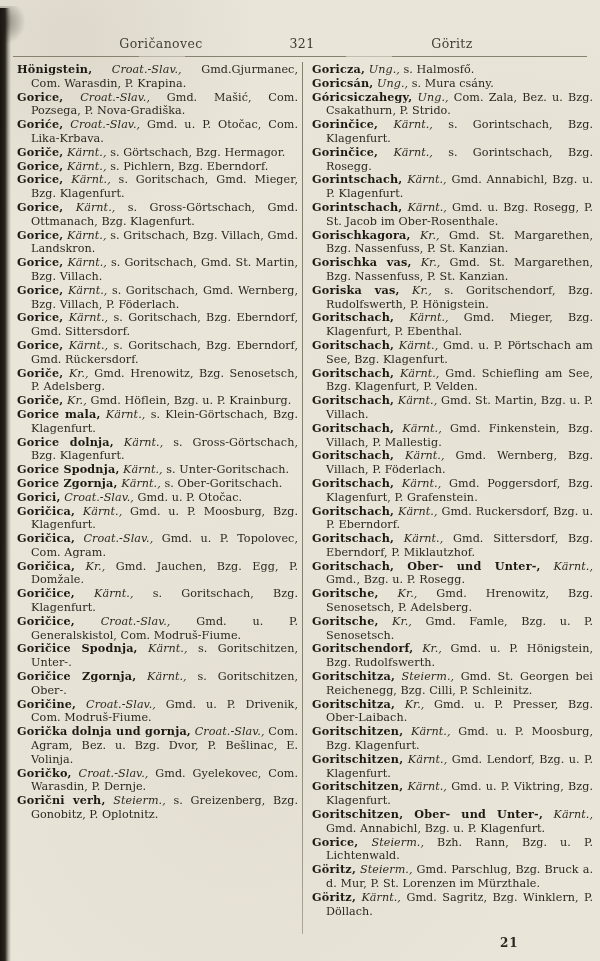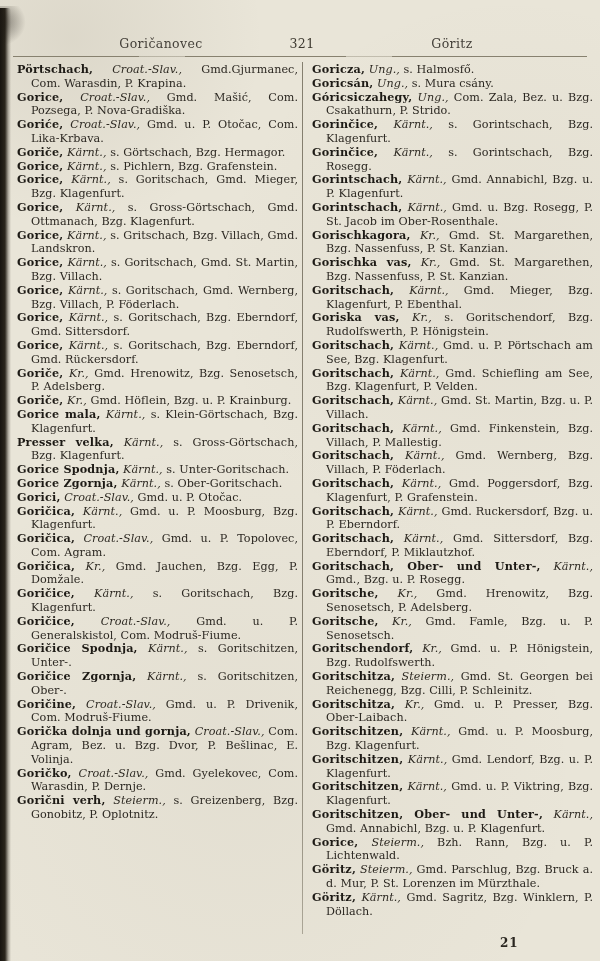--- a/index.html
+++ b/index.html
@@ -73,36 +73,36 @@
   <div class="running-header">
     <span class="rh rh-left">Goričanovec</span>
     <span class="rh rh-num">321</span>
     <span class="rh rh-right">Göritz</span>
   </div>
 
   <div class="header-rule"></div>
   <div class="column-divider"></div>
 
   <div class="col col-left" id="col-left">
-      <p class="entry"><b class="head">Pörtschach,</b> <i class="region">Croat.-Slav.,</i> <span>Gmd.Gjurmanec, Com. Warasdin, P. Krapina.</span></p>
+      <p class="entry"><b class="head">Hönigstein,</b> <i class="region">Croat.-Slav.,</i> <span>Gmd.Gjurmanec, Com. Warasdin, P. Krapina.</span></p>
       <p class="entry"><b class="head">Gorice,</b> <i class="region">Croat.-Slav.,</i> <span>Gmd. Mašić, Com. Pozsega, P. Nova-Gradiška.</span></p>
       <p class="entry"><b class="head">Goriće,</b> <i class="region">Croat.-Slav.,</i> <span>Gmd. u. P. Otočac, Com. Lika-Krbava.</span></p>
       <p class="entry"><b class="head">Goriče,</b> <i class="region">Kärnt.,</i> <span>s. Görtschach, Bzg. Hermagor.</span></p>
-      <p class="entry"><b class="head">Gorice,</b> <i class="region">Kärnt.,</i> <span>s. Pichlern, Bzg. Grafenstein.</span></p>
+      <p class="entry"><b class="head">Gorice,</b> <i class="region">Kärnt.,</i> <span>s. Pichlern, Bzg. Eberndorf.</span></p>
       <p class="entry"><b class="head">Gorice,</b> <i class="region">Kärnt.,</i> <span>s. Goritschach, Gmd. Mieger, Bzg. Klagenfurt.</span></p>
       <p class="entry"><b class="head">Gorice,</b> <i class="region">Kärnt.,</i> <span>s. Gross-Görtschach, Gmd. Ottmanach, Bzg. Klagenfurt.</span></p>
       <p class="entry"><b class="head">Gorice,</b> <i class="region">Kärnt.,</i> <span>s. Gritschach, Bzg. Villach, Gmd. Landskron.</span></p>
       <p class="entry"><b class="head">Gorice,</b> <i class="region">Kärnt.,</i> <span>s. Goritschach, Gmd. St. Martin, Bzg. Villach.</span></p>
       <p class="entry"><b class="head">Gorice,</b> <i class="region">Kärnt.,</i> <span>s. Goritschach, Gmd. Wernberg, Bzg. Villach, P. Föderlach.</span></p>
       <p class="entry"><b class="head">Gorice,</b> <i class="region">Kärnt.,</i> <span>s. Goritschach, Bzg. Eberndorf, Gmd. Sittersdorf.</span></p>
       <p class="entry"><b class="head">Gorice,</b> <i class="region">Kärnt.,</i> <span>s. Goritschach, Bzg. Eberndorf, Gmd. Rückersdorf.</span></p>
       <p class="entry"><b class="head">Goriče,</b> <i class="region">Kr.,</i> <span>Gmd. Hrenowitz, Bzg. Senosetsch, P. Adelsberg.</span></p>
       <p class="entry"><b class="head">Goriče,</b> <i class="region">Kr.,</i> <span>Gmd. Höflein, Bzg. u. P. Krainburg.</span></p>
       <p class="entry"><b class="head">Gorice mala,</b> <i class="region">Kärnt.,</i> <span>s. Klein-Görtschach, Bzg. Klagenfurt.</span></p>
-      <p class="entry"><b class="head">Presser velka,</b> <i class="region">Kärnt.,</i> <span>s. Gross-Görtschach, Bzg. Klagenfurt.</span></p>
+      <p class="entry"><b class="head">Gorice dolnja,</b> <i class="region">Kärnt.,</i> <span>s. Gross-Görtschach, Bzg. Klagenfurt.</span></p>
       <p class="entry"><b class="head">Gorice Spodnja,</b> <i class="region">Kärnt.,</i> <span>s. Unter-Goritschach.</span></p>
       <p class="entry"><b class="head">Gorice Zgornja,</b> <i class="region">Kärnt.,</i> <span>s. Ober-Goritschach.</span></p>
       <p class="entry"><b class="head">Gorici,</b> <i class="region">Croat.-Slav.,</i> <span>Gmd. u. P. Otočac.</span></p>
       <p class="entry"><b class="head">Goričica,</b> <i class="region">Kärnt.,</i> <span>Gmd. u. P. Moosburg, Bzg. Klagenfurt.</span></p>
       <p class="entry"><b class="head">Goričica,</b> <i class="region">Croat.-Slav.,</i> <span>Gmd. u. P. Topolovec, Com. Agram.</span></p>
       <p class="entry"><b class="head">Goričica,</b> <i class="region">Kr.,</i> <span>Gmd. Jauchen, Bzg. Egg, P. Domžale.</span></p>
       <p class="entry"><b class="head">Goričice,</b> <i class="region">Kärnt.,</i> <span>s. Goritschach, Bzg. Klagenfurt.</span></p>
       <p class="entry"><b class="head">Goričice,</b> <i class="region">Croat.-Slav.,</i> <span>Gmd. u. P. Generalskistol, Com. Modruš-Fiume.</span></p>
       <p class="entry"><b class="head">Goričice Spodnja,</b> <i class="region">Kärnt.,</i> <span>s. Goritschitzen, Unter-.</span></p>
       <p class="entry"><b class="head">Goričice Zgornja,</b> <i class="region">Kärnt.,</i> <span>s. Goritschitzen, Ober-.</span></p>
@@ -114,22 +114,22 @@
   <div class="col col-right" id="col-right">
       <p class="entry"><b class="head">Goricza,</b> <i class="region">Ung.,</i> <span>s. Halmosfő.</span></p>
       <p class="entry"><b class="head">Goricsán,</b> <i class="region">Ung.,</i> <span>s. Mura csány.</span></p>
       <p class="entry"><b class="head">Góricsiczahegy,</b> <i class="region">Ung.,</i> <span>Com. Zala, Bez. u. Bzg. Csakathurn, P. Strido.</span></p>
       <p class="entry"><b class="head">Gorinčice,</b> <i class="region">Kärnt.,</i> <span>s. Gorintschach, Bzg. Klagenfurt.</span></p>
       <p class="entry"><b class="head">Gorinčice,</b> <i class="region">Kärnt.,</i> <span>s. Gorintschach, Bzg. Rosegg.</span></p>
       <p class="entry"><b class="head">Gorintschach,</b> <i class="region">Kärnt.,</i> <span>Gmd. Annabichl, Bzg. u. P. Klagenfurt.</span></p>
       <p class="entry"><b class="head">Gorintschach,</b> <i class="region">Kärnt.,</i> <span>Gmd. u. Bzg. Rosegg, P. St. Jacob im Ober-Rosenthale.</span></p>
       <p class="entry"><b class="head">Gorischkagora,</b> <i class="region">Kr.,</i> <span>Gmd. St. Margarethen, Bzg. Nassenfuss, P. St. Kanzian.</span></p>
       <p class="entry"><b class="head">Gorischka vas,</b> <i class="region">Kr.,</i> <span>Gmd. St. Margarethen, Bzg. Nassenfuss, P. St. Kanzian.</span></p>
+      <p class="entry"><b class="head">Goriska vas,</b> <i class="region">Kr.,</i> <span>s. Goritschendorf, Bzg. Rudolfswerth, P. Hönigstein.</span></p>
       <p class="entry"><b class="head">Goritschach,</b> <i class="region">Kärnt.,</i> <span>Gmd. Mieger, Bzg. Klagenfurt, P. Ebenthal.</span></p>
-      <p class="entry"><b class="head">Goriska vas,</b> <i class="region">Kr.,</i> <span>s. Goritschendorf, Bzg. Rudolfswerth, P. Hönigstein.</span></p>
       <p class="entry"><b class="head">Goritschach,</b> <i class="region">Kärnt.,</i> <span>Gmd. u. P. Pörtschach am See, Bzg. Klagenfurt.</span></p>
       <p class="entry"><b class="head">Goritschach,</b> <i class="region">Kärnt.,</i> <span>Gmd. Schiefling am See, Bzg. Klagenfurt, P. Velden.</span></p>
       <p class="entry"><b class="head">Goritschach,</b> <i class="region">Kärnt.,</i> <span>Gmd. St. Martin, Bzg. u. P. Villach.</span></p>
       <p class="entry"><b class="head">Goritschach,</b> <i class="region">Kärnt.,</i> <span>Gmd. Finkenstein, Bzg. Villach, P. Mallestig.</span></p>
       <p class="entry"><b class="head">Goritschach,</b> <i class="region">Kärnt.,</i> <span>Gmd. Wernberg, Bzg. Villach, P. Föderlach.</span></p>
       <p class="entry"><b class="head">Goritschach,</b> <i class="region">Kärnt.,</i> <span>Gmd. Poggersdorf, Bzg. Klagenfurt, P. Grafenstein.</span></p>
       <p class="entry"><b class="head">Goritschach,</b> <i class="region">Kärnt.,</i> <span>Gmd. Ruckersdorf, Bzg. u. P. Eberndorf.</span></p>
       <p class="entry"><b class="head">Goritschach,</b> <i class="region">Kärnt.,</i> <span>Gmd. Sittersdorf, Bzg. Eberndorf, P. Miklautzhof.</span></p>
       <p class="entry"><b class="head">Goritschach, Ober- und Unter-,</b> <i class="region">Kärnt.,</i> <span>Gmd., Bzg. u. P. Rosegg.</span></p>
       <p class="entry"><b class="head">Goritsche,</b> <i class="region">Kr.,</i> <span>Gmd. Hrenowitz, Bzg. Senosetsch, P. Adelsberg.</span></p>

